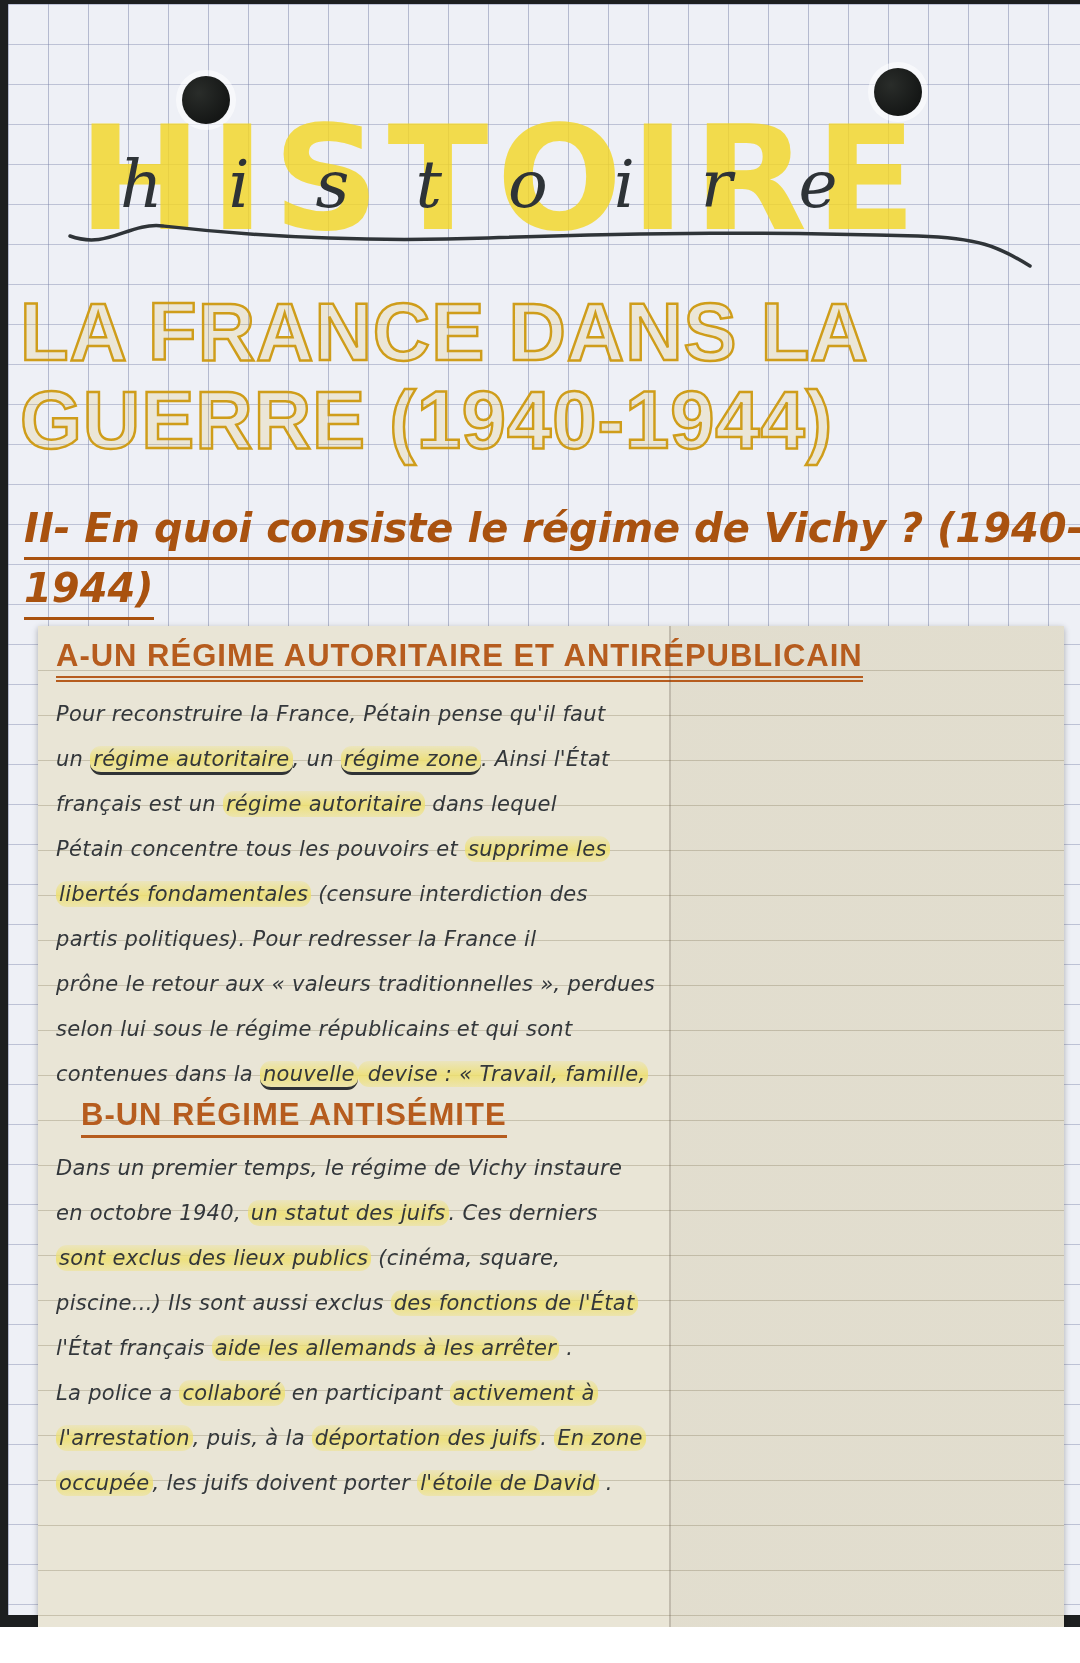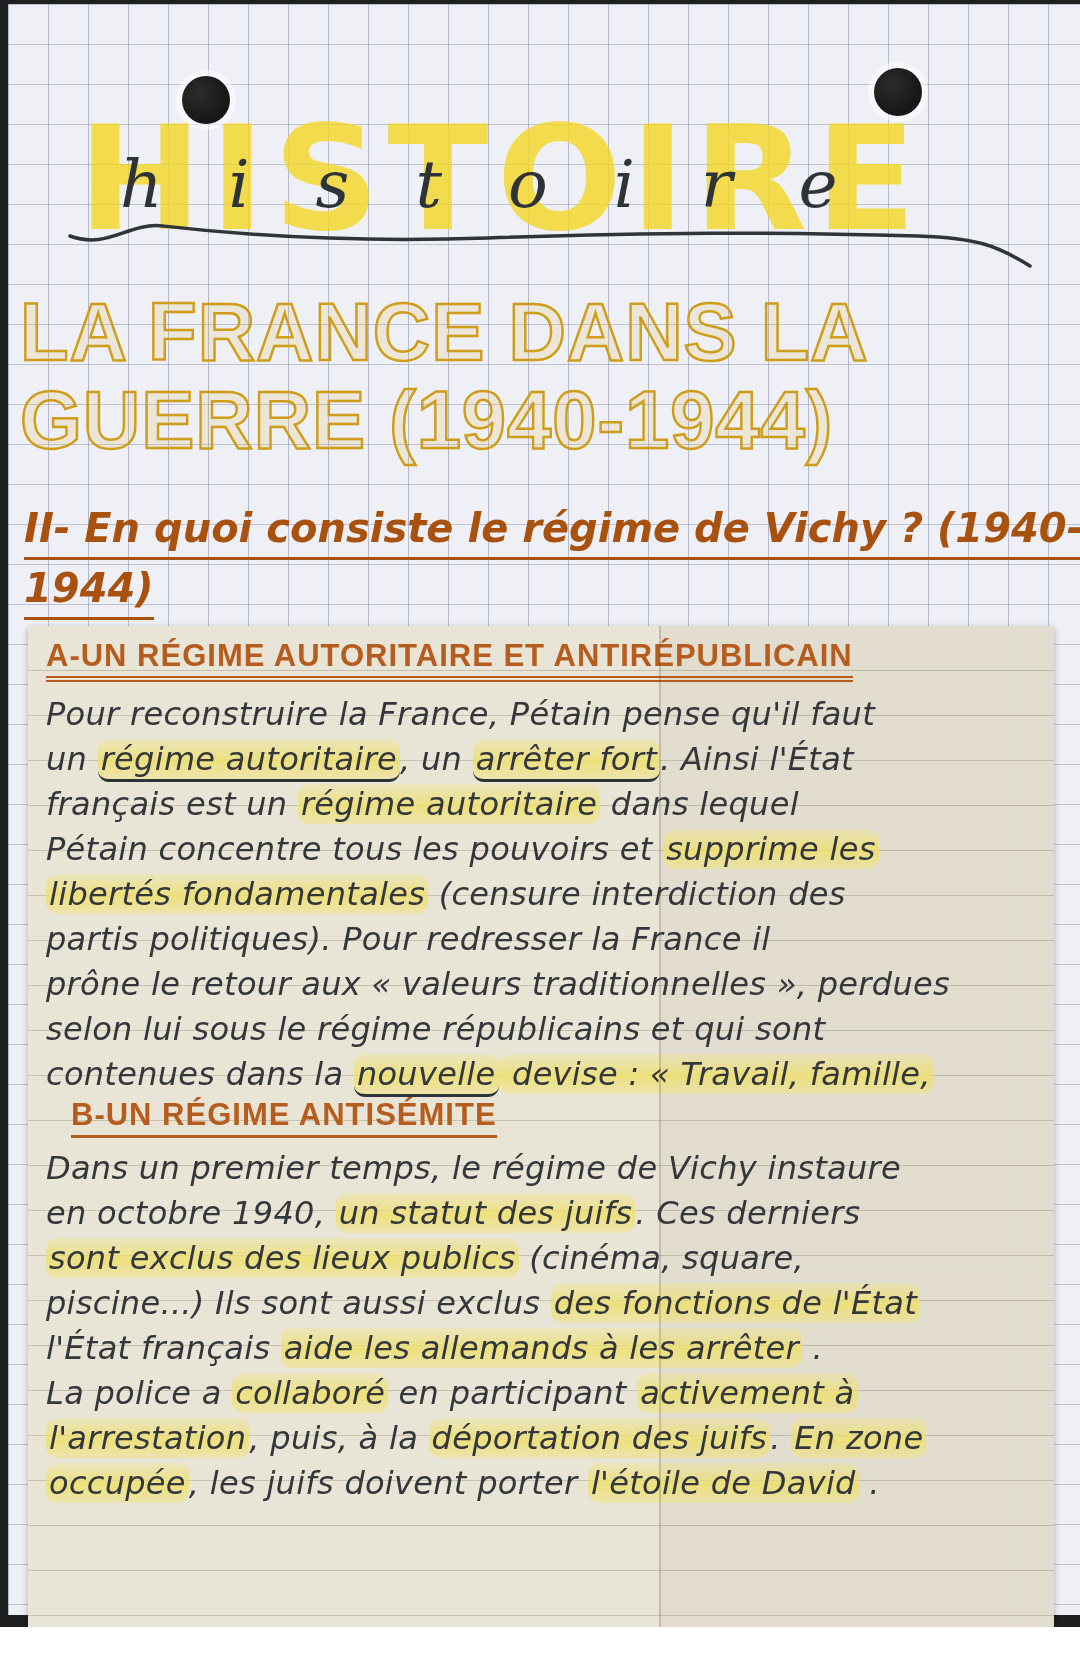--- a/index.html
+++ b/index.html
@@ -66,21 +66,21 @@
     color:#a9520f;
     white-space:nowrap;
   }
   .question .qline{
     display:inline-block;
     border-bottom:3px solid #a9520f;
     padding-bottom:1px;
   }
   
   .note-card{
-    position:absolute;left:20px;top:622px;width:1026px;height:1022px;
+    position:absolute;left:30px;top:622px;width:1026px;height:1022px;
     background-color:#e9e5d6;
     background-image:
       linear-gradient(to right, transparent 0 61.5%, rgba(60,50,35,0.045) 61.5% 100%),
       repeating-linear-gradient(to bottom, transparent 0 44px, rgba(150,140,112,0.40) 44px 45px);
     box-shadow:0 2px 6px rgba(0,0,0,0.30);
     padding:12px 28px 0 18px;
     box-sizing:border-box;
     overflow:hidden;
   }
   .seam{
@@ -94,21 +94,21 @@
     margin:0 0 10px 0;
   }
   .sec-heading .ht{
     display:inline-block;padding-bottom:2px;
   }
   .sec-heading.double .ht{border-bottom:6px double #b65c1e;}
   .sec-heading.single .ht{border-bottom:3px solid #b65c1e;margin-left:25px;}
   .sec-heading.second{margin-top:0;margin-bottom:8px;}
   .hand-body{
     font-style:italic;
-    font-size:32px;line-height:45px;
+    font-size:21px;line-height:45px;
     color:#33373b;
     letter-spacing:0.3px;
   }
   .hand-line{white-space:nowrap;}
   .hl{
     background:linear-gradient(rgba(240,227,125,0.28), rgba(238,224,110,0.85) 55%, rgba(240,227,125,0.45));
     border-radius:11px;
     padding:1px 3px;
   }
   .ul{border-bottom:3px solid #303337;}
@@ -141,21 +141,21 @@
     </div>
 
     <div class="note-card">
       <div class="seam"></div>
 
       <h2 class="sec-heading double">
         <span class="ht">A-UN RÉGIME AUTORITAIRE ET ANTIRÉPUBLICAIN</span>
       </h2>
       <div class="hand-body">
           <div class="hand-line"><span>Pour reconstruire la France, Pétain pense qu'il faut</span></div>
-          <div class="hand-line"><span>un </span><span class="hl ul">régime autoritaire</span><span>, un </span><span class="hl ul">arrêter fort</span><span>. Ainsi l'État</span></div>
+          <div class="hand-line"><span>un </span><span class="hl ul">régime autoritaire</span><span>, un </span><span class="hl ul">régime zone</span><span>. Ainsi l'État</span></div>
           <div class="hand-line"><span>français est un </span><span class="hl">régime autoritaire</span><span> dans lequel</span></div>
           <div class="hand-line"><span>Pétain concentre tous les pouvoirs et </span><span class="hl">supprime les</span></div>
           <div class="hand-line"><span class="hl">libertés fondamentales</span><span> (censure interdiction des</span></div>
           <div class="hand-line"><span>partis politiques). Pour redresser la France il</span></div>
           <div class="hand-line"><span>prône le retour aux « valeurs traditionnelles », perdues</span></div>
           <div class="hand-line"><span>selon lui sous le régime républicains et qui sont</span></div>
           <div class="hand-line"><span>contenues dans la </span><span class="hl ul">nouvelle</span><span class="hl"> devise : « Travail, famille,</span></div>
         </div>
 
       <h2 class="sec-heading single second">

